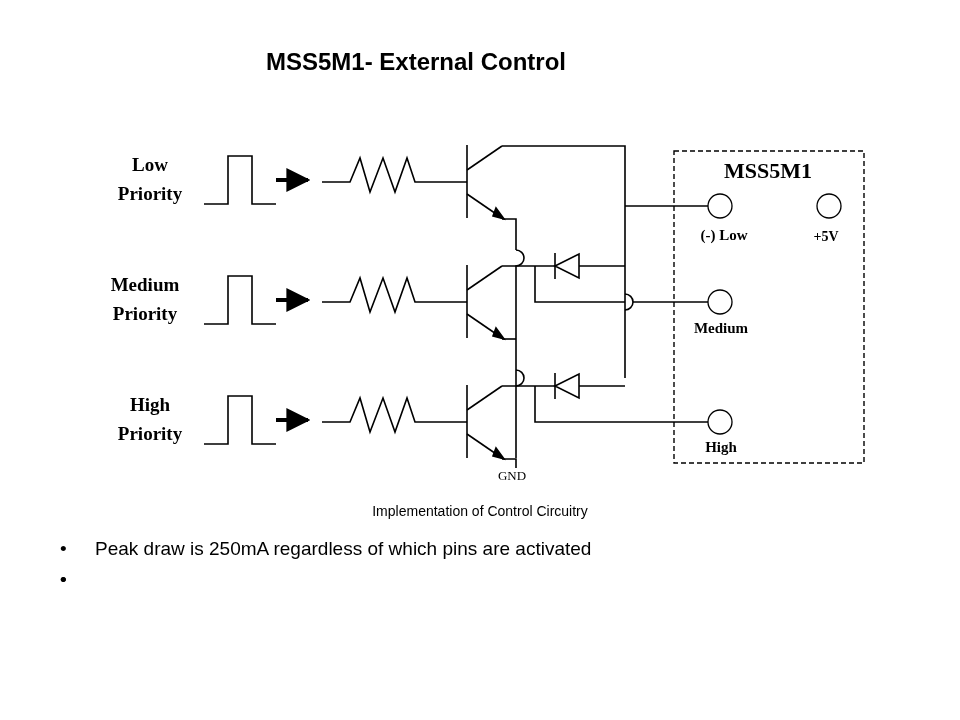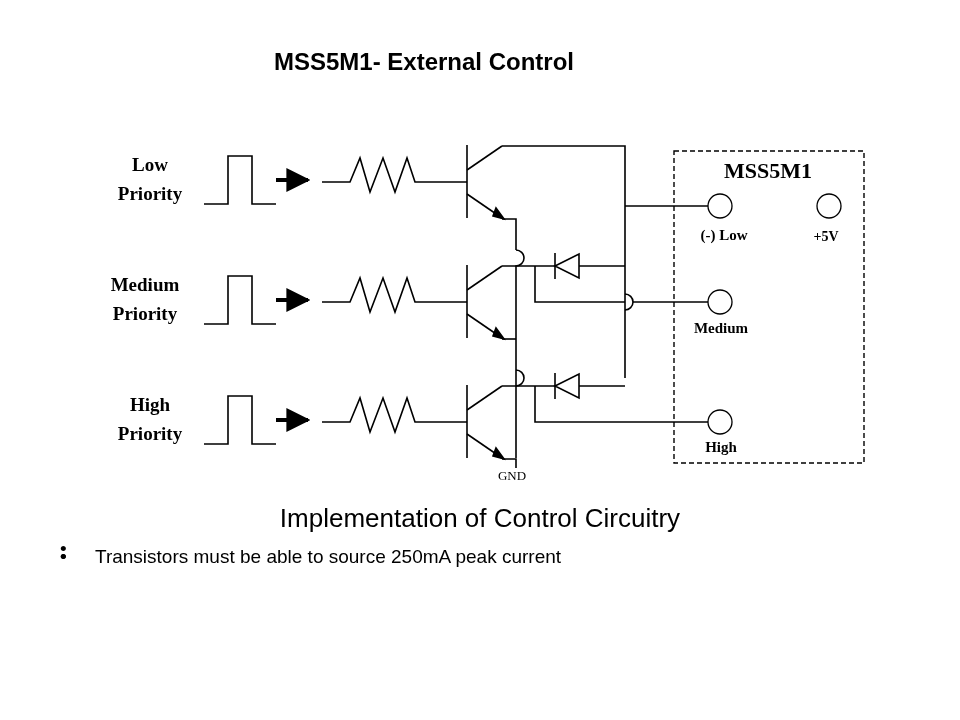--- a/index.html
+++ b/index.html
@@ -1,20 +1,20 @@
 <!DOCTYPE html>
 <html><head>
 <meta charset="utf-8">
 <style>
   html, body { margin: 0; padding: 0; background: #ffffff; }
   body { width: 960px; height: 720px; position: relative; overflow: hidden; font-family: "Liberation Sans", sans-serif; color: #000; }
-  .slide-title { position: absolute; left: 8px; top: 48px; width: 832px; text-align: center; font-family: "Liberation Sans", sans-serif; font-weight: bold; font-size: 24px; }
+  .slide-title { position: absolute; left: 0; top: 48px; width: 832px; text-align: center; font-family: "Liberation Sans", sans-serif; font-weight: bold; font-size: 24px; }
   .diagram { position: absolute; left: 0; top: 0; width: 960px; height: 500px; }
   .serif-label { font-family: "Liberation Serif", serif; font-weight: bold; }
-  .caption { position: absolute; left: 0; top: 503px; width: 960px; text-align: center; font-size: 26px; font-family: "Liberation Sans", sans-serif; }
+  .caption { position: absolute; left: 0; top: 503px; width: 960px; text-align: center; font-size: 14px; font-family: "Liberation Sans", sans-serif; }
   .bullets { position: absolute; left: 60px; top: 537px; width: 860px; margin: 0; padding: 0; list-style: none; font-size: 19px; line-height: 23px; }
   .bullets li { position: relative; padding-left: 35px; margin-bottom: 8px; }
   .bullets li .dot { position: absolute; left: 0; top: 0; }
 </style>
 </head>
 <body>
 
 <div class="slide-title">MSS5M1- External Control</div>
 
 <svg class="diagram" viewBox="0 0 960 500" width="960" height="500" xmlns="http://www.w3.org/2000/svg">
@@ -132,21 +132,21 @@
   <text class="serif-label" x="826" y="241" font-size="14" text-anchor="middle">+5V</text>
   <text class="serif-label" x="721" y="333" font-size="15" text-anchor="middle">Medium</text>
   <text class="serif-label" x="721" y="452" font-size="15" text-anchor="middle">High</text>
 </svg>
 
 <div class="caption">Implementation of Control Circuitry</div>
 
 <ul class="bullets">
   <li>
     <span class="dot">•</span>
+    <span>Peak draw is 250mA regardless of which pins are activated</span>
   </li>
   <li>
     <span class="dot">•</span>
   </li>
   <li>
     <span class="dot">•</span>
-    <span>Transistors must be able to source 250mA peak current</span>
   </li>
 </ul>
 
 </body></html>

